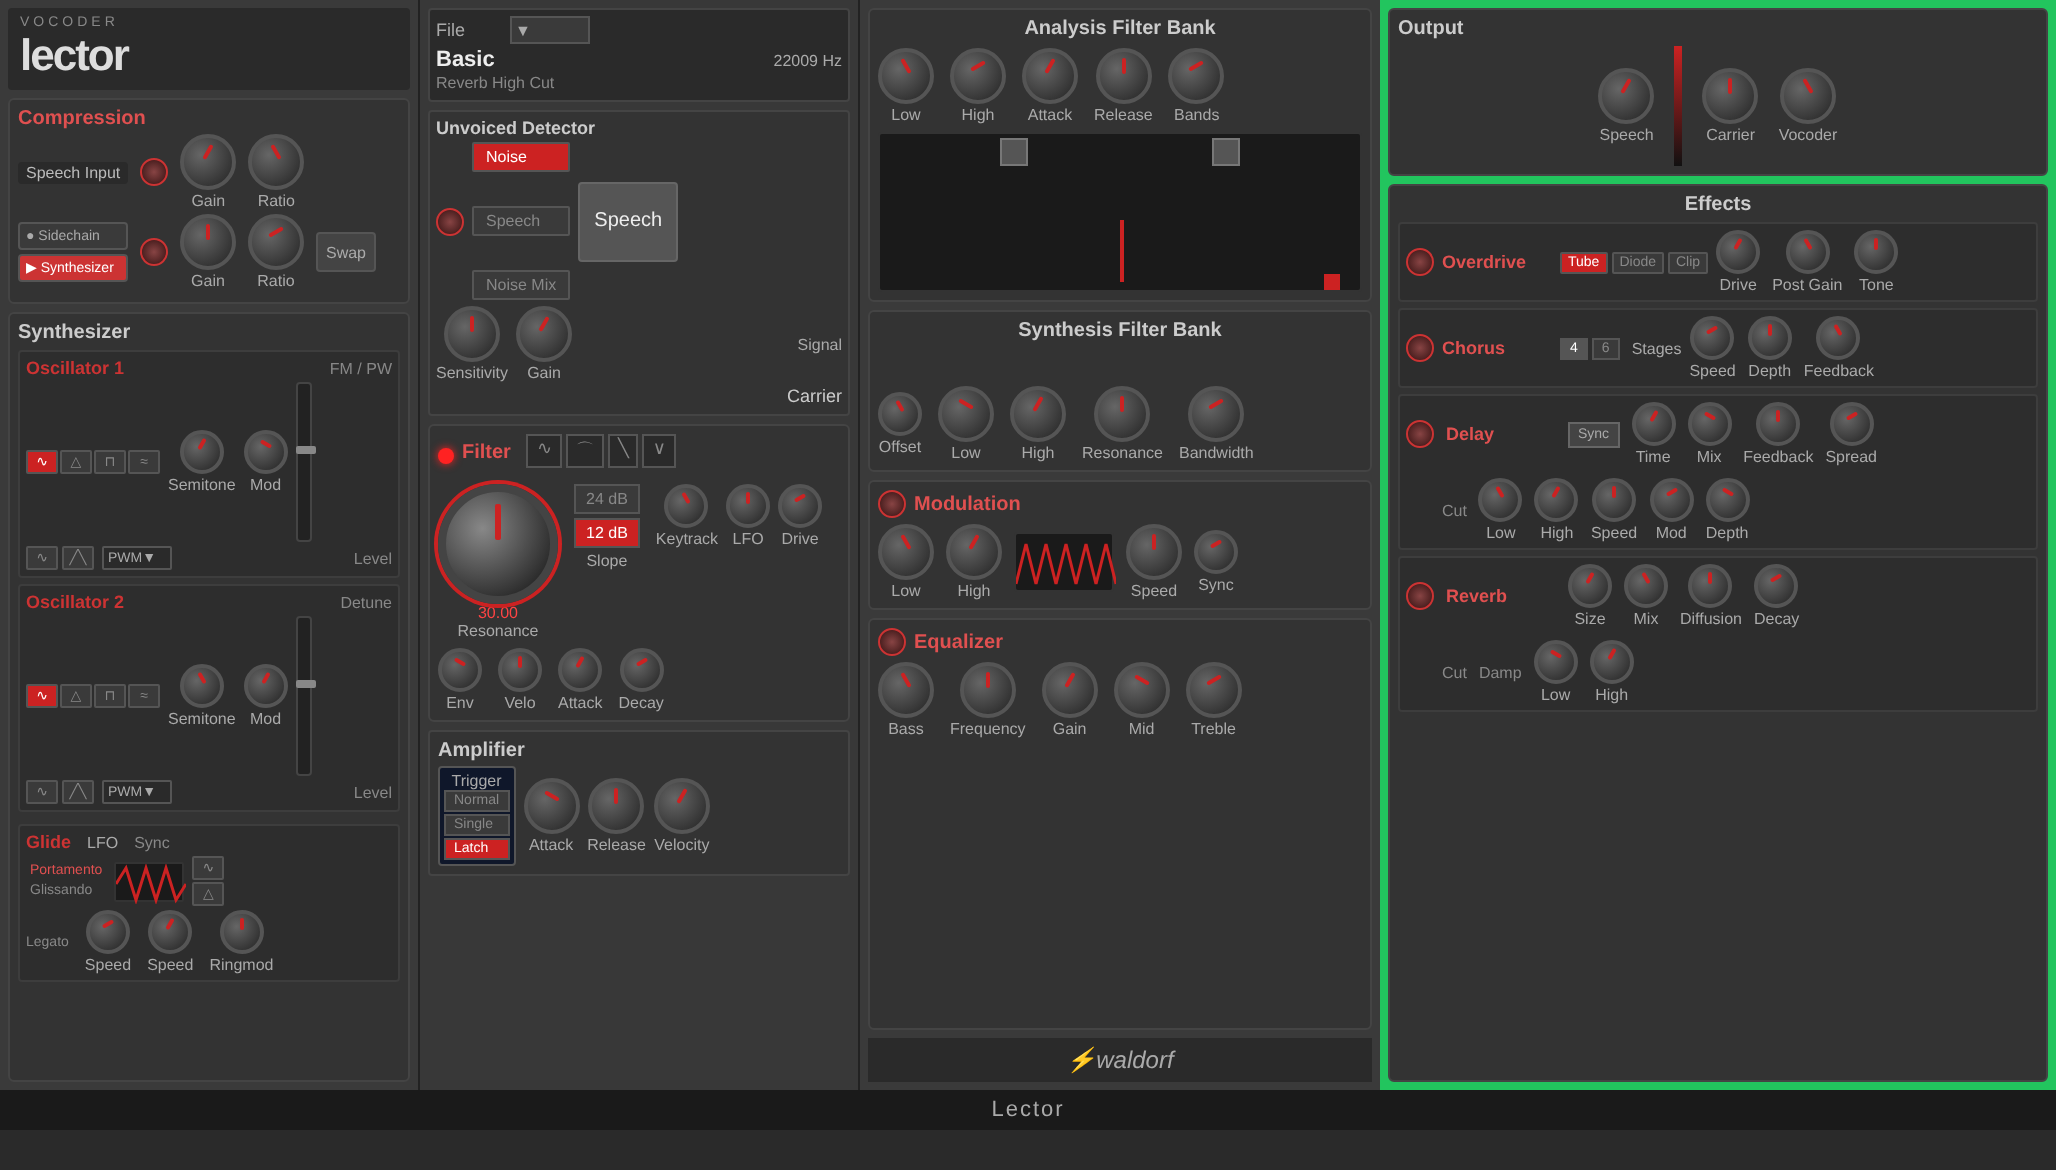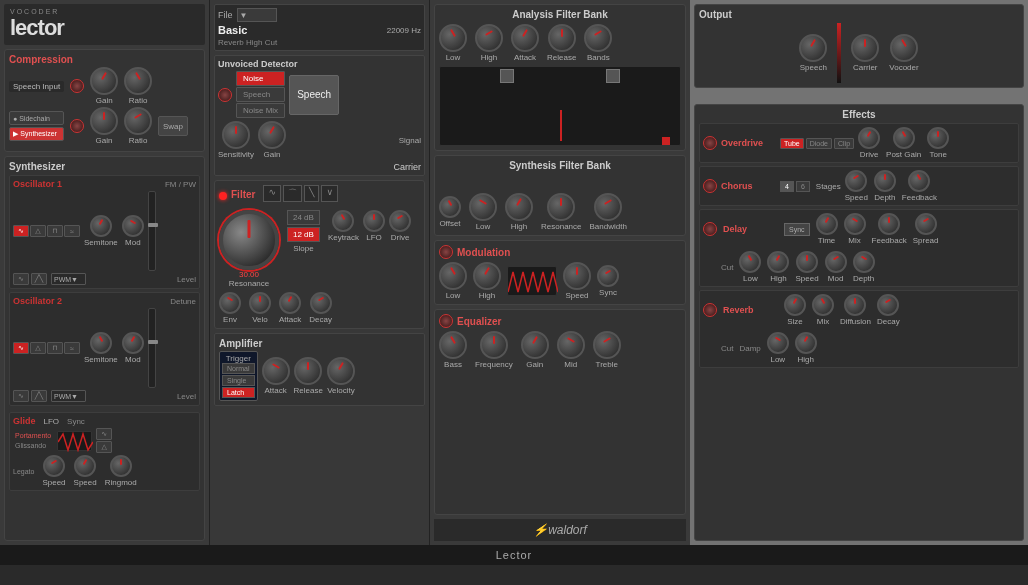--- a/index.html
+++ b/index.html
@@ -328,21 +328,21 @@
     .file-section {
       background: #2a2a2a;
       border: 1px solid #444;
       border-radius: 2px;
       padding: 3px;
     }
 
     .file-header {
       display: flex;
       align-items: center;
-      gap: 4px;
+      gap: 22px;
       margin-bottom: 2px;
     }
 
     .file-label {
       font-size: 9px;
       color: #aaa;
     }
 
     .file-dropdown {
       width: 40px;
@@ -385,21 +385,21 @@
     .unvoiced-title {
       color: #ccc;
       font-size: 9px;
       font-weight: bold;
       margin-bottom: 2px;
     }
 
     .signal-btns {
       display: flex;
       flex-direction: column;
-      gap: 1px;
+      gap: 17px;
     }
 
     .signal-btn {
       font-size: 8px;
       padding: 2px 6px;
       background: #3a3a3a;
       border: 1px solid #555;
       color: #888;
       cursor: pointer;
       border-radius: 1px;
@@ -654,25 +654,25 @@
       color: #aaa;
       font-size: 12px;
       padding: 4px;
       background: #2a2a2a;
       font-style: italic;
     }
 
     
     .right-panel {
       flex: 1;
-      background: #737373;
+      background: #22c55e;
       display: flex;
       flex-direction: column;
       padding: 4px;
-      gap: 16px;
+      gap: 4px;
     }
 
     .output-section {
       background: #333;
       border: 1px solid #444;
       border-radius: 3px;
       padding: 4px;
       display: flex;
       flex-direction: column;
     }

